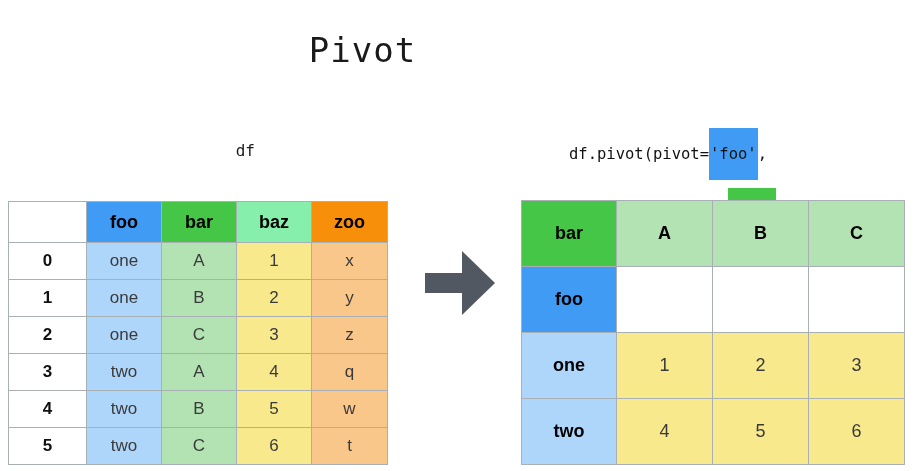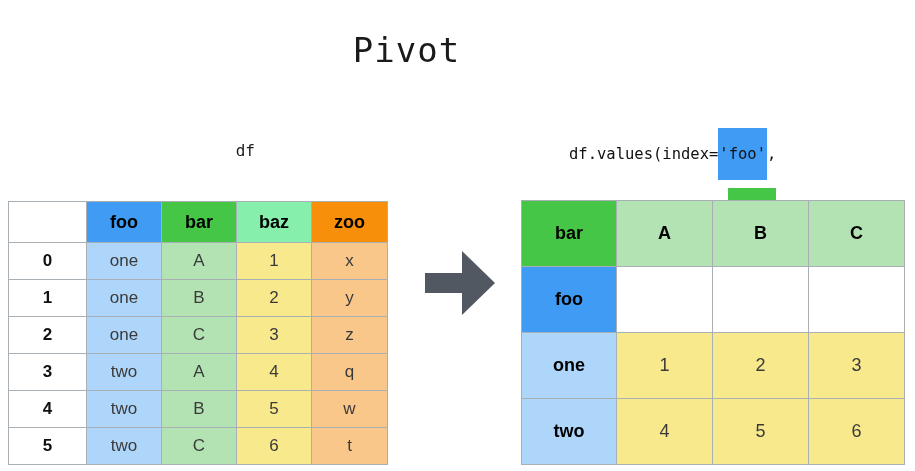--- a/index.html
+++ b/index.html
@@ -19,21 +19,20 @@
   #page-title {
     position: absolute;
     left: 0;
     top: 30px;
     width: 725px;
     text-align: center;
     font-family: "DejaVu Sans Mono", "Liberation Mono", monospace;
     font-size: 34px;
     color: #1a1a1a;
     letter-spacing: 1px;
-    padding-left: 44px;
   }
 
   
   #df-caption {
     position: absolute;
     left: 155px;
     top: 141px;
     width: 100px;
     text-align: right;
     font-family: "DejaVu Sans Mono", "Liberation Mono", monospace;
@@ -116,21 +115,21 @@
   }
 </style>
 </head>
 <body>
 
 <div id="page-title">Pivot</div>
 
 <div id="df-caption">df</div>
 
 <div id="code-snippet">
-  <div class="code-line"><span>df.values(index=</span><span class="hl hl-blue">'foo'</span><span>,</span></div>
+  <div class="code-line"><span>df.pivot(pivot=</span><span class="hl hl-blue">'foo'</span><span>,</span></div>
   <div class="code-line"><span>         columns=</span><span class="hl hl-green">'bar'</span><span>,</span></div>
   <div class="code-line"><span>         values=</span><span class="hl hl-yellow">'baz'</span><span>)</span></div>
 </div>
 
 <table class="tbl" id="table-df">
   <colgroup>
     <col class="c-idx">
       <col class="c-col">
       <col class="c-col">
       <col class="c-col">

